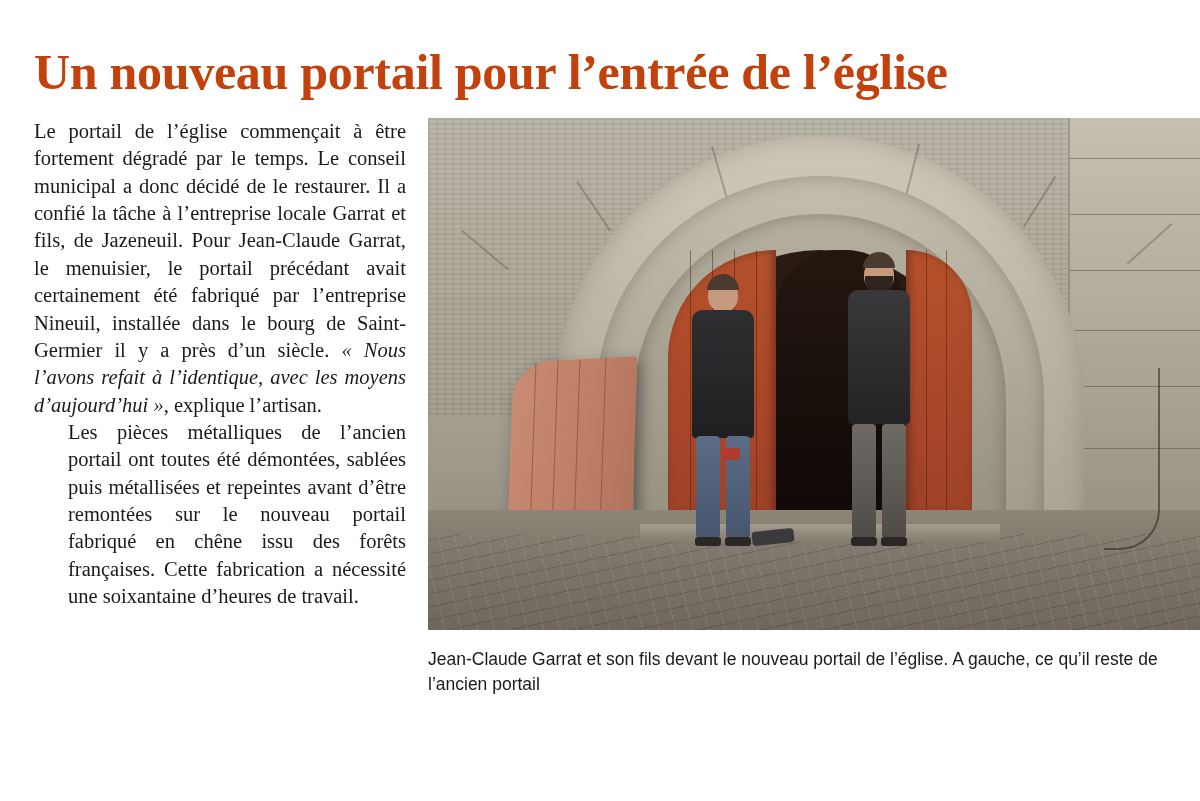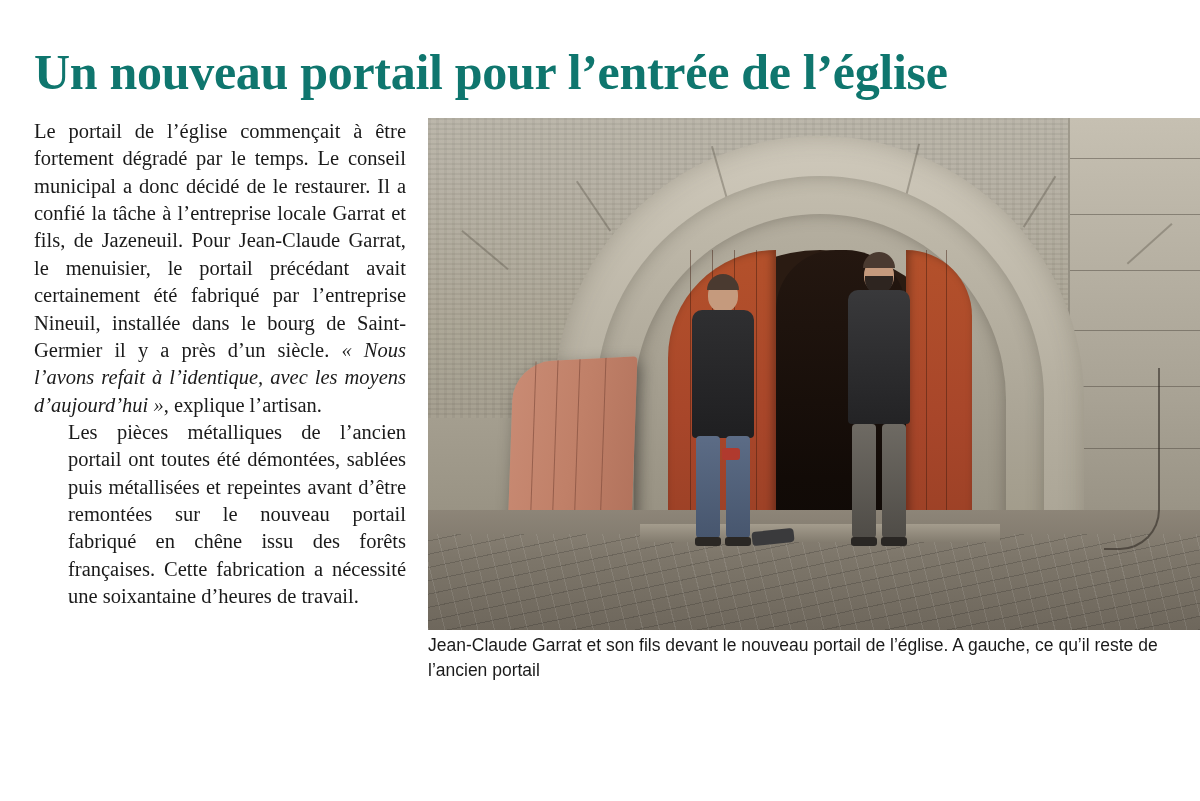--- a/index.html
+++ b/index.html
@@ -28,21 +28,21 @@
     letter-spacing: 0.2px;
     color: #e2001a;
     text-transform: uppercase;
     margin: 0 0 4px 2px;
   }
   .headline {
     font-family: "Liberation Serif", serif;
     font-weight: bold;
     font-size: 50px;
     line-height: 1.12;
-    color: #0f766e;
+    color: #c2410c;
     margin: 16px 0 18px 2px;
     letter-spacing: -0.3px;
   }
   .content {
     display: flex;
     flex-direction: row;
     align-items: flex-start;
     gap: 22px;
   }
   .col-text {
@@ -268,21 +268,21 @@
   }
   .cable {
     position: absolute;
     right: 40px; top: 250px; width: 54px; height: 180px;
     border: 2px solid rgba(40,35,30,0.55);
     border-left: none; border-top: none;
     border-radius: 0 0 40px 0;
   }
   .caption {
     width: 772px;
-    margin-top: 3px;
+    margin-top: 17px;
     font-family: "Liberation Sans", sans-serif;
     font-size: 17.5px;
     line-height: 1.42;
     color: #1a1a1a;
   }
 </style>
 </head>
 <body>
 
 <div class="page">

